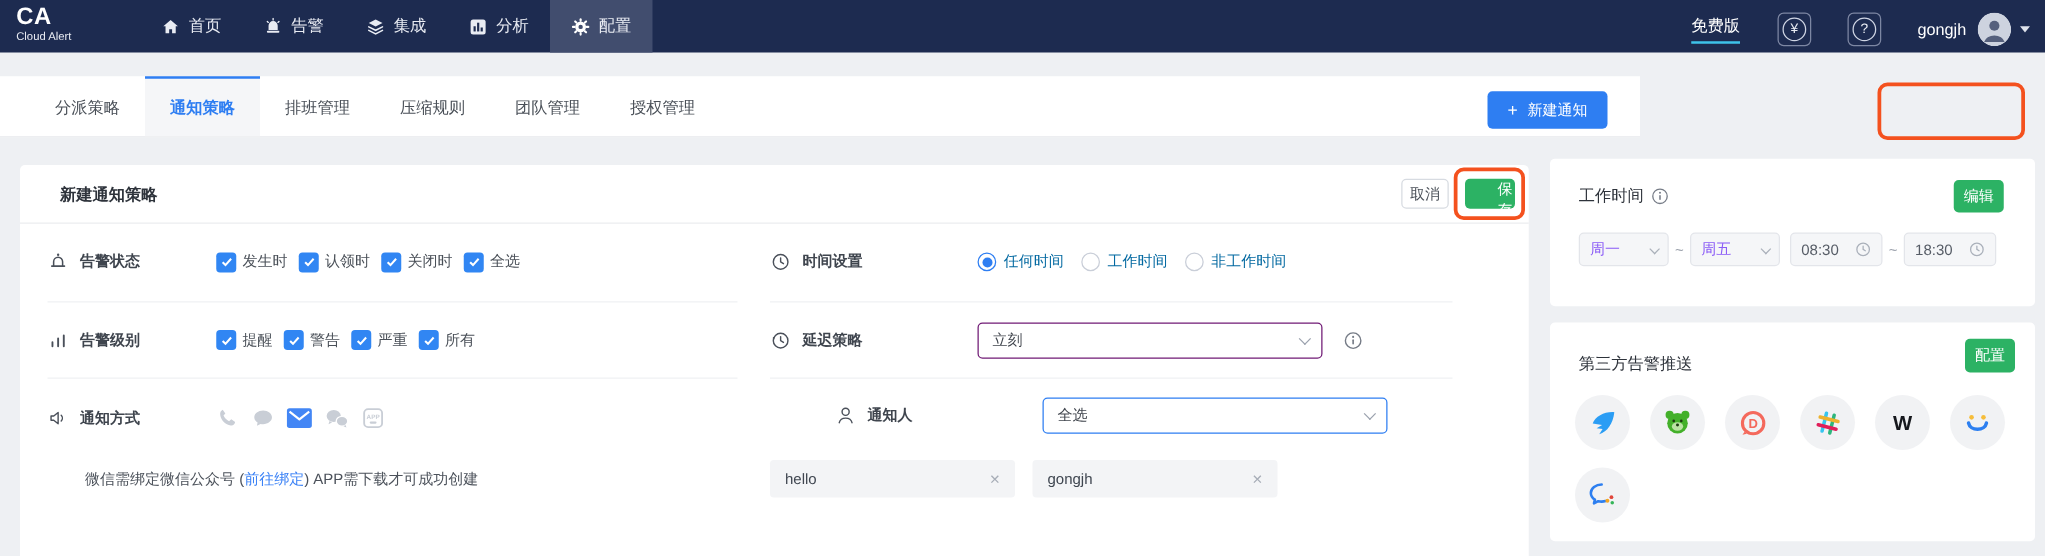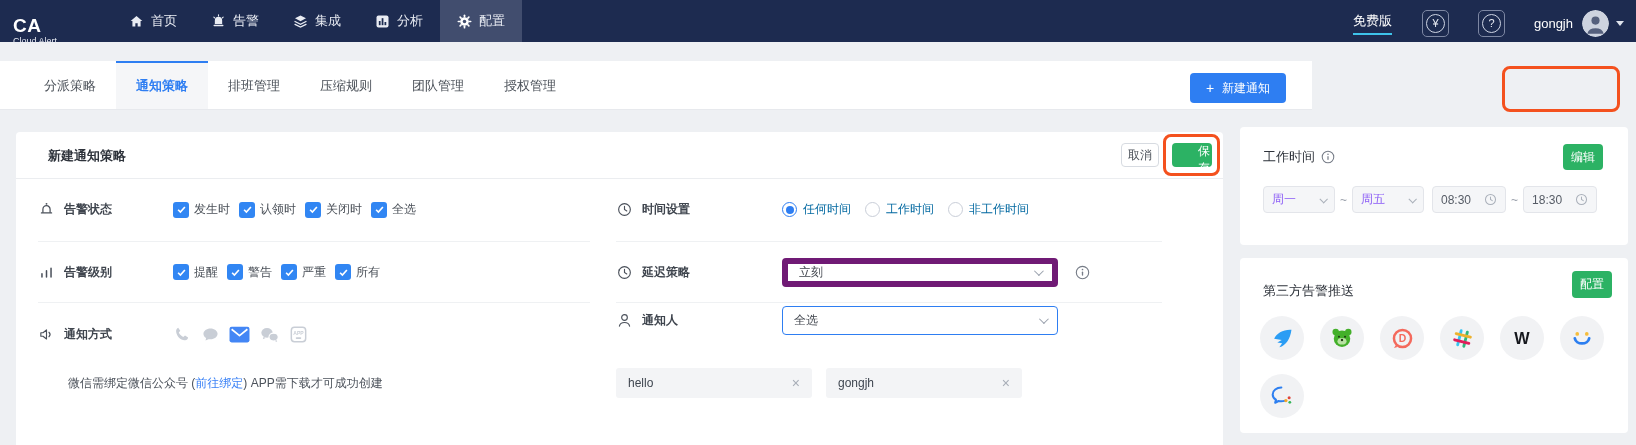--- a/index.html
+++ b/index.html
@@ -2,21 +2,21 @@
 <html><head>
 <meta charset="utf-8">
 <style>
   * { margin:0; padding:0; box-sizing:border-box; }
   body { font-family:"Liberation Sans","DejaVu Sans",sans-serif; }
   .stage { position:relative; width:1636px; height:445px; overflow:hidden; background:#eef0f3; }
 
   
   .navbar { position:absolute; left:0; top:0; width:1636px; height:42px; background:#1d2b50; }
   .logo { position:absolute; left:13px; top:3px; color:#fff; }
-  .logo-ca { font-size:19px; font-weight:bold; letter-spacing:0.5px; line-height:21px;margin-top:12px; }
+  .logo-ca { font-size:19px; font-weight:bold; letter-spacing:0.5px; line-height:21px; }
   .logo-sub { font-size:9px; color:#e9ecf3; line-height:10px; }
   .nav { position:absolute; left:112px; top:0; height:42px; display:flex; }
   .nav-item { display:flex; align-items:center; gap:7px; padding:0 17px; height:42px; color:#e9ecf3; font-size:13px; cursor:pointer; }
   .nav-item.active { background:#414d6e; }
   .nicon { width:15px; height:15px; display:block; }
   .nav-right { position:absolute; right:12px; top:2px; height:42px; display:flex; align-items:center; }
   .plan { color:#fff; font-size:13px; padding-bottom:3px; border-bottom:2px solid #3ec3ea; margin-right:30px; cursor:pointer; }
   .icon-sq { width:27px; height:27px; border:1px solid #7d87a3; border-radius:5px; display:flex; align-items:center; justify-content:center; margin-right:29px; cursor:pointer; }
   .icon-circ { width:19px; height:19px; border:1.2px solid #cfd5e4; border-radius:50%; color:#e9ecf3; font-size:11px; display:flex; align-items:center; justify-content:center; line-height:1; }
   .username { color:#fff; font-size:13px; margin-right:9px; }
@@ -43,40 +43,40 @@
   .btn-cancel { width:38px; height:24px; background:#fff; border:1px solid #d7dbe1; border-radius:4px; font-size:12px; color:#4a5058; cursor:pointer; font-family:inherit; }
   .btn-save { width:40px; height:24px; background:#2cb264; border:none; border-radius:4px; font-size:12px; color:#fff; cursor:pointer; font-family:inherit;padding-left:24px; }
   .panel-head-line { position:absolute; left:0; top:46px; width:100%; border-bottom:1px solid #ebedf0; }
 
   .frow { position:absolute; display:flex; align-items:center; }
   .row-l1 { left:22px; top:46px;  width:552px; height:64px; border-bottom:1px solid #eff1f3; }
   .row-l2 { left:22px; top:110px; width:552px; height:61px; border-bottom:1px solid #eff1f3; }
   .row-l3 { left:22px; top:171px; width:552px; height:62px; }
   .row-r1 { left:600px; top:46px;  width:546px; height:64px; border-bottom:1px solid #eff1f3; }
   .row-r2 { left:600px; top:110px; width:546px; height:61px; border-bottom:1px solid #eff1f3; }
-  .row-r3 { left:600px; top:158px; width:546px; height:60px; }
+  .row-r3 { left:600px; top:170px; width:546px; height:60px;justify-content:center; }
   .row-label { display:flex; align-items:center; gap:9px; font-size:12px; font-weight:bold; color:#3f454e; }
   .row-l1 .row-label, .row-l2 .row-label, .row-l3 .row-label { width:135px; }
   .row-r1 .row-label, .row-r2 .row-label, .row-r3 .row-label { width:166px; }
   .ficon { width:17px; height:17px; display:block; flex:none; }
 
   .cb { display:flex; align-items:center; gap:5px; margin-right:9px; cursor:pointer; }
   .cb-box { width:16px; height:16px; border-radius:3px; background:#3186f3; display:flex; align-items:center; justify-content:center; flex:none; }
   .cb-label { font-size:12px; color:#4a5058; }
 
   .radio { display:flex; align-items:center; gap:6px; margin-right:14px; cursor:pointer; }
   .radio-dot { width:15px; height:15px; border-radius:50%; border:1.5px solid #2e7ef2; position:relative; flex:none; background:#fff; }
   .radio-dot.on::after { content:""; position:absolute; inset:2.5px; border-radius:50%; background:#2e7ef2; }
   .radio-dot.off { border:1px solid #c9ced8; }
   .radio-label { font-size:12px; color:#0369a1; }
 
   .methods { display:flex; align-items:center; gap:9px; }
   .micon { display:block; cursor:pointer; }
 
-  .select { width:276px; height:29px; background:#fff; border:6px solid #701a75; border-radius:4px; display:flex; align-items:center; justify-content:space-between; padding:0 11px; font-size:12px; color:#40454d; cursor:pointer; }
+  .select { width:276px; height:29px; background:#fff; border:1px solid #701a75; border-radius:4px; display:flex; align-items:center; justify-content:space-between; padding:0 11px; font-size:12px; color:#40454d; cursor:pointer; }
   .select.focused { border:1.5px solid #2e7ef2; }
   .caret { width:7px; height:7px; border-right:1.5px solid #9aa1ad; border-bottom:1.5px solid #9aa1ad; transform:rotate(45deg) translateY(-2px); flex:none; }
   .info-wrap { margin-left:17px; display:flex; cursor:pointer; }
 
   .hint { position:absolute; left:52px; top:236px; height:30px; line-height:30px; font-size:12px; color:#4c525b; }
   .hint a { color:#3b82f6; text-decoration:none; cursor:pointer; }
 
   .tags { position:absolute; left:600px; top:236px; display:flex; gap:14px; }
   .tag { width:196px; height:30px; background:#f3f4f6; border-radius:3px; display:flex; align-items:center; justify-content:space-between; padding:0 12px; font-size:12px; color:#3f4650; }
   .tag-x { color:#a7adb7; font-size:14px; cursor:pointer; line-height:1; }

